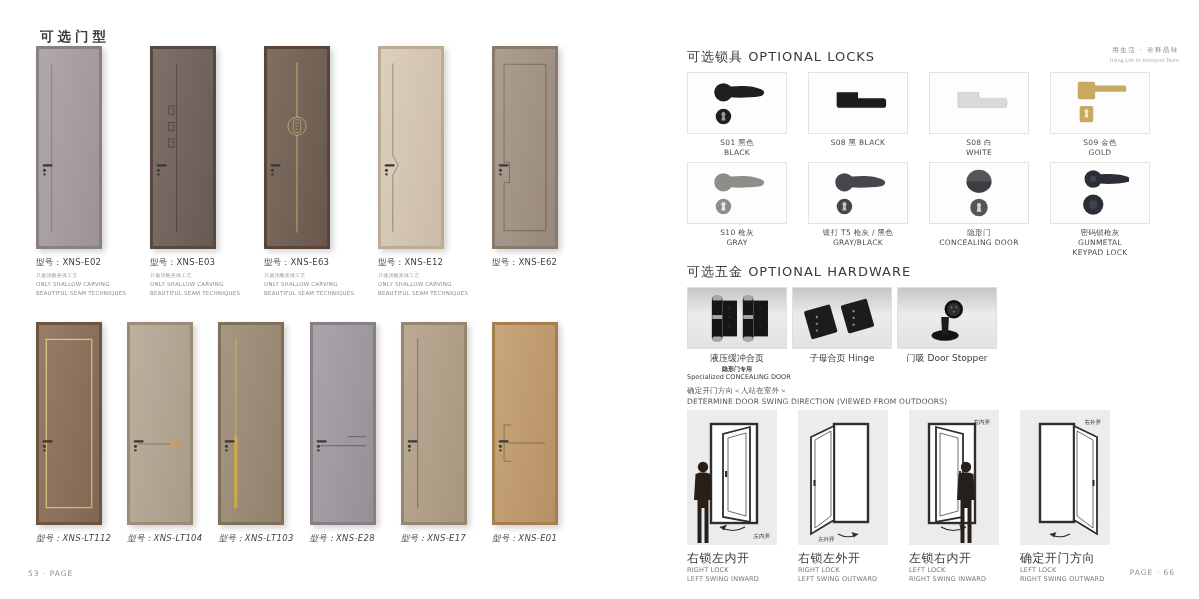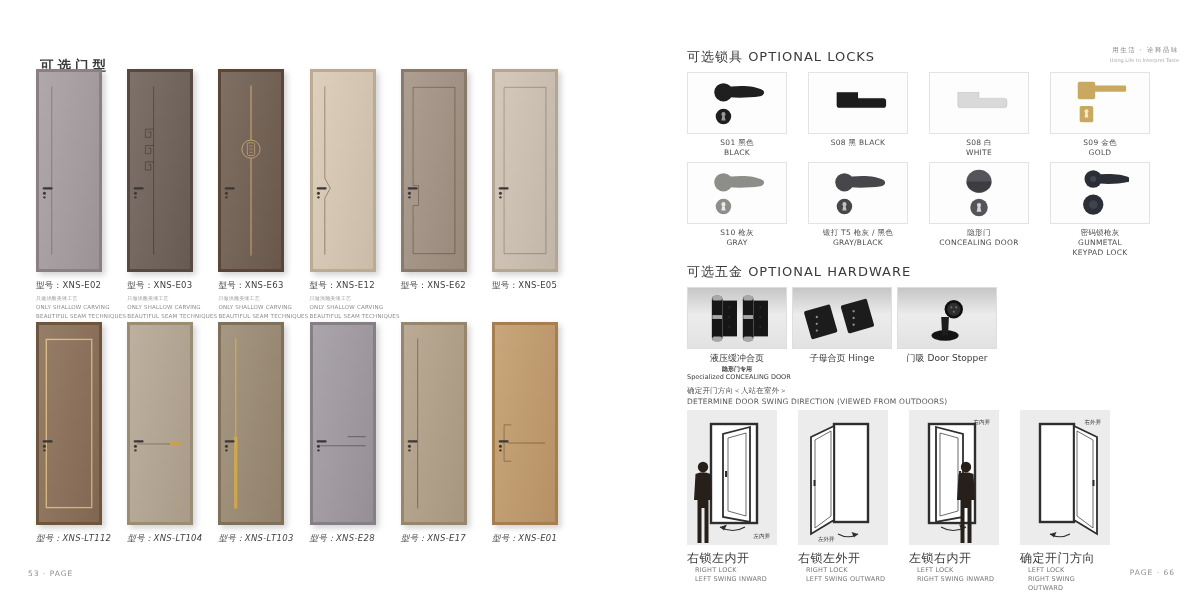--- a/index.html
+++ b/index.html
@@ -1,22 +1,22 @@
 <!DOCTYPE html>
 <html><head>
 <meta charset="utf-8">
 <style>
   html,body{margin:0;padding:0;background:#fff;}
   .page{position:relative;width:1199px;height:599px;background:#fff;overflow:hidden;
         font-family:"DejaVu Sans","Liberation Sans",sans-serif;color:#3c3c3c;}
 
   
-  .left-title{position:absolute;left:40px;top:28px;font-size:13.5px;font-weight:600;letter-spacing:4px;color:#3a3a3a;margin-top:29px;}
+  .left-title{position:absolute;left:40px;top:28px;font-size:13.5px;font-weight:600;letter-spacing:4px;color:#3a3a3a;}
   .doors-row{position:absolute;left:36px;width:528px;display:flex;justify-content:space-between;}
-  #doors-row-1{top:69px;justify-content:space-between;} #doors-row-2{top:322px;font-style:italic;}
+  #doors-row-1{top:46px;justify-content:space-between;} #doors-row-2{top:322px;font-style:italic;}
   .door-cell{width:72px;display:flex;flex-direction:column;}
   .door{position:relative;width:66px;height:203px;border:3px solid #777;box-sizing:border-box;
         box-shadow:3px 3px 6px rgba(0,0,0,0.18);}
   .door::after{content:'';position:absolute;inset:0;background:linear-gradient(100deg,rgba(255,255,255,0.10),rgba(0,0,0,0.07));pointer-events:none;}
   .door svg{position:absolute;inset:0;width:100%;height:100%;}
   .door-label{margin-top:8px;}
   .door-model{font-size:8.5px;color:#3f3f3f;letter-spacing:0.3px;white-space:nowrap;}
   .door-sub{font-size:5.5px;color:#8a8a8a;margin-top:3px;letter-spacing:0.2px;white-space:nowrap;}
   .door-sub.cn{font-size:5px;color:#9a9a9a;}
   .page-num{position:absolute;font-size:7.5px;color:#8f8f8f;letter-spacing:1px;}
@@ -44,21 +44,21 @@
   .hw-label .l1{font-size:6px;font-weight:bold;color:#3a3a3a;margin-top:1px;white-space:nowrap;}
   .hw-label .l2{font-size:6.5px;color:#3a3a3a;white-space:nowrap;}
   .swing-title{position:absolute;left:687px;top:386px;font-size:7.5px;color:#555;line-height:1.45;letter-spacing:0.2px;}
   .swing-grid{position:absolute;left:687px;top:410px;display:grid;grid-template-columns:repeat(4,90px);column-gap:21px;}
   .swing-cell{position:relative;width:90px;height:135px;background:#ececec;}
   .swing-cell svg{position:absolute;inset:0;width:100%;height:100%;}
   .swing-tag{position:absolute;font-size:5.5px;color:#333;}
   .tag-br{right:7px;bottom:5px;} .tag-bl{left:20px;bottom:2px;} .tag-tr{right:9px;top:9px;}
   .swing-label{margin-top:5px;line-height:1.35;}
   .swing-label .l0{font-size:12px;color:#3a3a3a;letter-spacing:0.5px;}
-  .swing-label .en{font-size:6.5px;color:#777;letter-spacing:0.2px;margin-left:8px;}
+  .swing-label .en{font-size:6.5px;color:#777;letter-spacing:0.2px;}
 </style>
 </head>
 <body>
 
 <div class="page">
 
   <div class="left-title">可选门型</div>
   <div class="doors-row" id="doors-row-1">
       <div class="door-cell">
         <div class="door" style="background: rgb(168, 158, 162); border-color: rgb(138, 127, 131);">
@@ -134,33 +134,20 @@
         <div class="door" style="background: rgb(163, 147, 132); border-color: rgb(138, 122, 107);">
           <svg viewBox="0 0 66 203">
             <path d="M16 118H10V10H56V193H10V140H16V118" stroke="rgba(40,30,20,0.4)" stroke-width="1" fill="none"></path>
             <rect x="4" y="120" width="11" height="2.4" rx="1.2" fill="#2d2929"></rect>
             <circle cx="6" cy="126.5" r="1.7" fill="#2d2929"></circle>
             <circle cx="6" cy="131" r="1.3" fill="#2d2929"></circle>
           </svg>
         </div>
         <div class="door-label">
           <div class="door-model">型号：XNS-E62</div>
-        </div>
-      </div>
-      <div class="door-cell">
-        <div class="door" style="background: rgb(208, 195, 180); border-color: rgb(181, 166, 147);">
-          <svg viewBox="0 0 66 203">
-            <path d="M10 10H56V193H10Z" stroke="rgba(60,45,30,0.35)" stroke-width="1" fill="none"></path>
-            <rect x="4" y="120" width="11" height="2.4" rx="1.2" fill="#2d2929"></rect>
-            <circle cx="6" cy="126.5" r="1.7" fill="#2d2929"></circle>
-            <circle cx="6" cy="131" r="1.3" fill="#2d2929"></circle>
-          </svg>
-        </div>
-        <div class="door-label">
-          <div class="door-model">型号：XNS-E05</div>
         </div>
       </div>
     </div>
   <div class="doors-row" id="doors-row-2">
       <div class="door-cell">
         <div class="door" style="background: rgb(139, 111, 88); border-color: rgb(110, 85, 62);">
           <svg viewBox="0 0 66 203">
             <rect x="8" y="9" width="50" height="185" fill="none" stroke="#dcc07c" stroke-width="1.4"></rect>
             <rect x="4" y="120" width="11" height="2.4" rx="1.2" fill="#2d2929"></rect>
             <circle cx="6" cy="126.5" r="1.7" fill="#2d2929"></circle>

